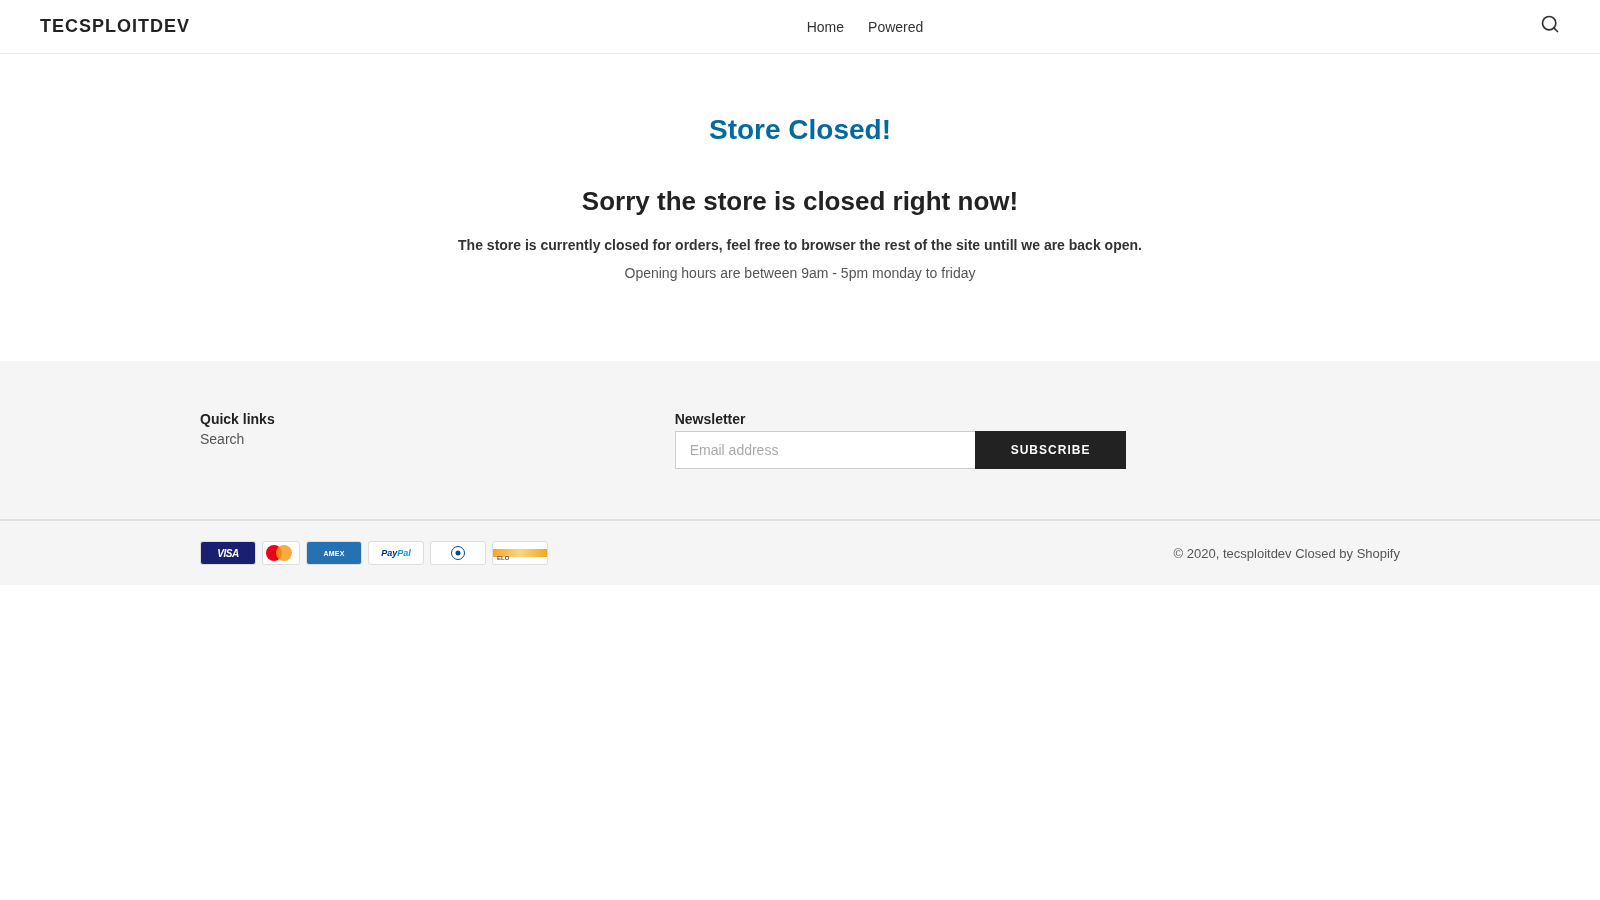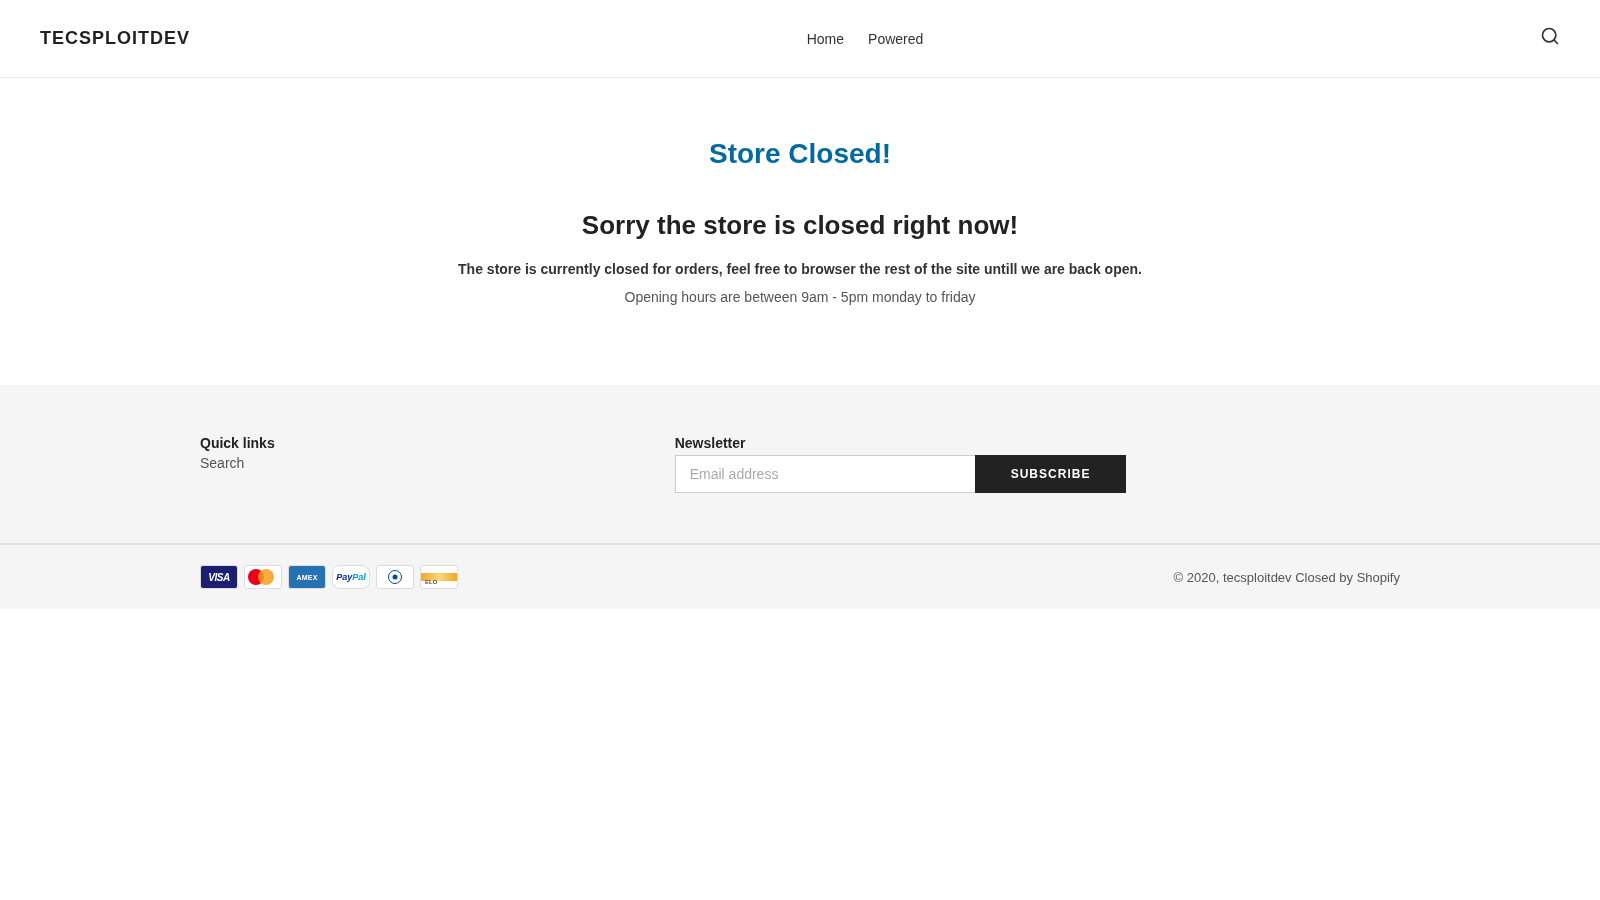--- a/index.html
+++ b/index.html
@@ -14,21 +14,21 @@
       color: #333;
       background: #fff;
     }
 
     
     .header {
       display: flex;
       align-items: center;
       justify-content: space-between;
       padding: 0 40px;
-      height: 78px;
+      height: 54px;
       border-bottom: 1px solid #e8e8e8;
       background: #fff;
     }
 
     .header-logo {
       font-size: 18px;
       font-weight: 700;
       letter-spacing: 1px;
       color: #222;
       text-transform: uppercase;
@@ -154,21 +154,21 @@
       background: #f5f5f5;
     }
 
     .payment-icons {
       display: flex;
       gap: 6px;
       align-items: center;
     }
 
     .payment-card {
-      width: 38px;
+      width: 56px;
       height: 24px;
       border-radius: 3px;
       display: flex;
       align-items: center;
       justify-content: center;
       font-size: 8px;
       font-weight: 700;
       border: 1px solid #ddd;
       overflow: hidden;
     }
@@ -276,21 +276,21 @@
 
       <div class="payment-card card-mastercard" style="position:relative; width:38px; height:24px;">
         <div style="position:relative; width:30px; height:18px; margin: auto;">
           <div style="width:16px; height:16px; border-radius:50%; background:#eb001b; position:absolute; left:0; top:50%; transform:translateY(-50%);"></div>
           <div style="width:16px; height:16px; border-radius:50%; background:#f79e1b; position:absolute; left:10px; top:50%; transform:translateY(-50%); opacity:0.85;"></div>
         </div>
       </div>
 
       <div class="payment-card card-amex" style="font-size:7px; font-weight:700; letter-spacing:0.2px; background:#2671b2; color:#fff;">AMEX</div>
 
-      <div class="payment-card card-paypal" style="background:#fff; font-size:9px; font-style:italic; font-weight:900;border-radius:8px;">
+      <div class="payment-card card-paypal" style="background:#fff; font-size:9px; font-style:italic; font-weight:900;">
         <span style="color:#003087;">Pay</span>
           <span style="color:#009cde;">Pal</span>
       </div>
 
       <div class="payment-card card-diners" style="background:#fff; position:relative;">
         <div style="display:flex; align-items:center; justify-content:center; width:100%; height:100%;">
           <div style="width:14px; height:14px; border-radius:50%; border: 1.5px solid #004a97; position:relative;">
             <div style="position:absolute; top:50%; left:50%; width:5px; height:5px; border-radius:50%; background:#004a97; transform:translate(-50%,-50%);"></div>
           </div>
         </div>

